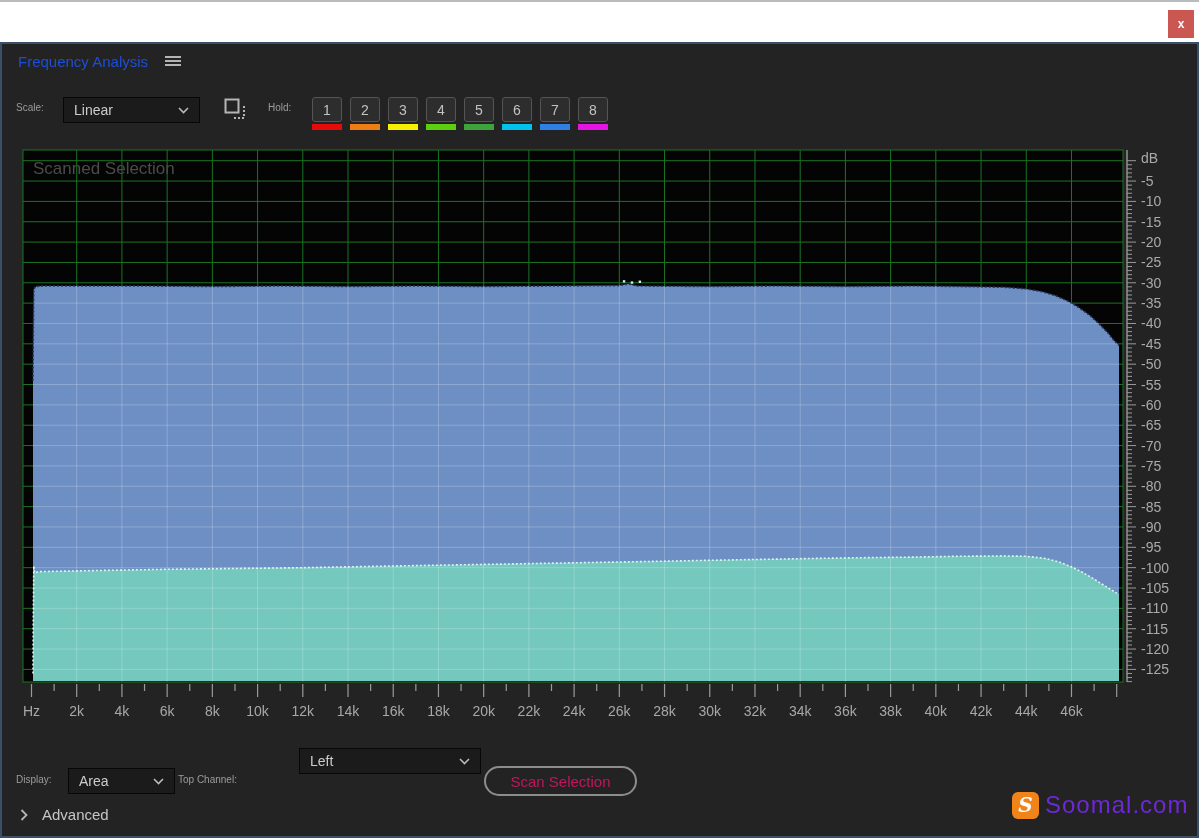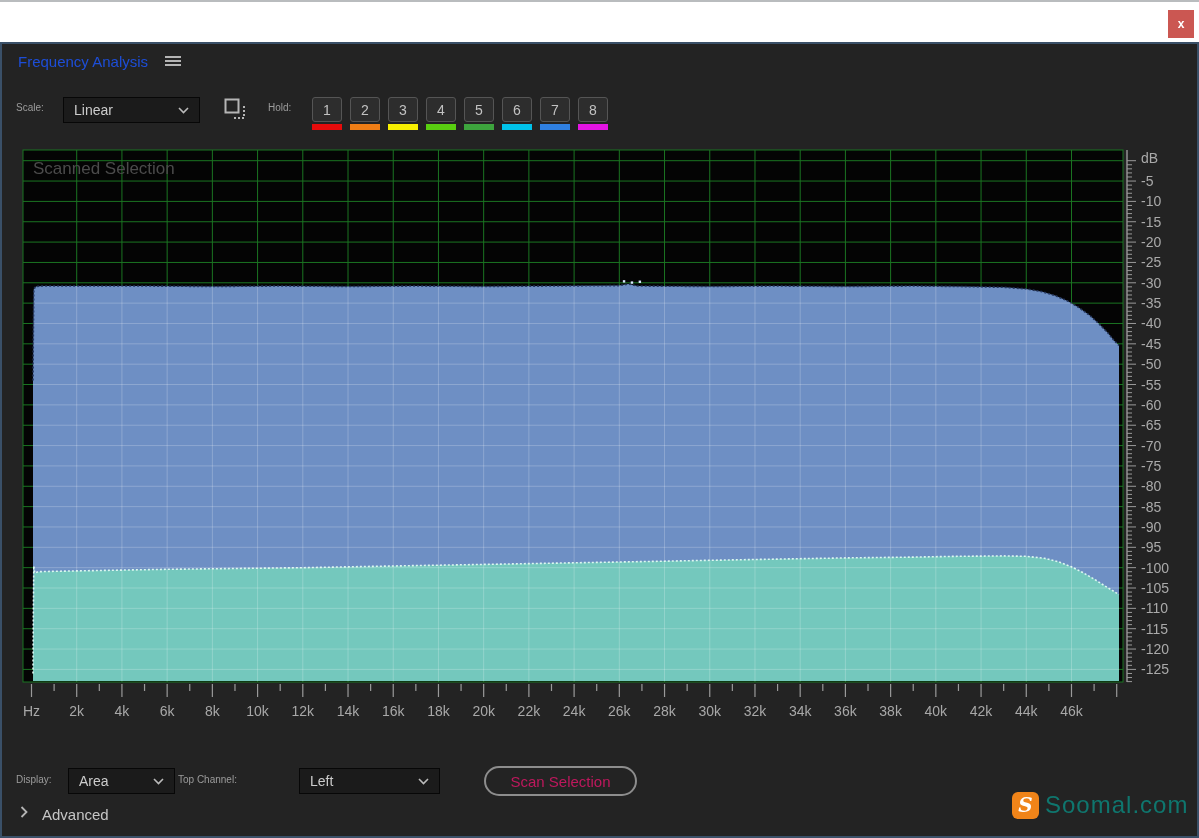--- a/index.html
+++ b/index.html
@@ -26,28 +26,28 @@
   .chev{width:11px;height:7px;flex:none;}
   .copy-icon{position:absolute;left:224px;top:98px;width:22px;height:22px;cursor:pointer;}
   .hold-btn{position:absolute;top:97px;width:30px;height:25px;background:#2d2d2d;
             border:1px solid #555;border-radius:3px;box-sizing:border-box;color:#c2c2c2;
             font-size:14px;display:flex;align-items:center;justify-content:center;cursor:pointer;}
   .hold-bar{position:absolute;top:124px;width:30px;height:6px;}
   .chart-svg{position:absolute;left:0;top:0;}
   .pill-btn{position:absolute;left:484px;top:766px;width:153px;height:30px;border:2px solid #8d8d8d;
             border-radius:16px;background:transparent;color:#be185d;font-size:15px;
             font-family:"Liberation Sans",sans-serif;cursor:pointer;}
-  .advanced{position:absolute;left:20px;top:806px;display:flex;
+  .advanced{position:absolute;left:20px;top:806px;display:flex;align-items:center;
             color:#c6c6c6;font-size:15px;cursor:pointer;}
   .advanced svg{margin-right:14px;}
   .soomal{position:absolute;left:1012px;top:791px;display:flex;align-items:center;}
   .soomal-logo{width:27px;height:27px;background:#f08419;border-radius:6px;color:#fff;
                font-family:"DejaVu Serif",serif;font-style:italic;font-weight:bold;
                font-size:20px;display:flex;align-items:center;justify-content:center;}
-  .soomal-text{margin-left:6px;font-size:24px;color:#0f766e;letter-spacing:1px;}
+  .soomal-text{margin-left:6px;font-size:24px;color:#6d28d9;letter-spacing:1px;}
 </style>
 </head>
 <body>
 
 <div class="app">
 
   <div class="titlebar">
     <div class="close-btn">x</div>
   </div>
 
@@ -445,21 +445,21 @@
 
   <div class="lbl" style="left:16px;top:774px;">Display:</div>
   <div class="dropdown" style="left:68px;top:768px;width:107px;">
     <span class="dd-val">Area</span>
     <svg class="chev" viewBox="0 0 11 7">
       <polyline points="1,1 5.5,5.5 10,1" fill="none" stroke="#bbbbbb" stroke-width="1.6"></polyline>
     </svg>
   </div>
 
   <div class="lbl" style="left:178px;top:774px;">Top Channel:</div>
-  <div class="dropdown" style="left:299px;top:768px;width:141px;align-items:center;">
+  <div class="dropdown" style="left:299px;top:748px;width:182px;align-items:center;">
     <span class="dd-val">Left</span>
     <svg class="chev" viewBox="0 0 11 7">
       <polyline points="1,1 5.5,5.5 10,1" fill="none" stroke="#bbbbbb" stroke-width="1.6"></polyline>
     </svg>
   </div>
 
   <button class="pill-btn">Scan Selection</button>
 
   <div class="advanced">
     <svg width="8" height="12" viewBox="0 0 8 12">

